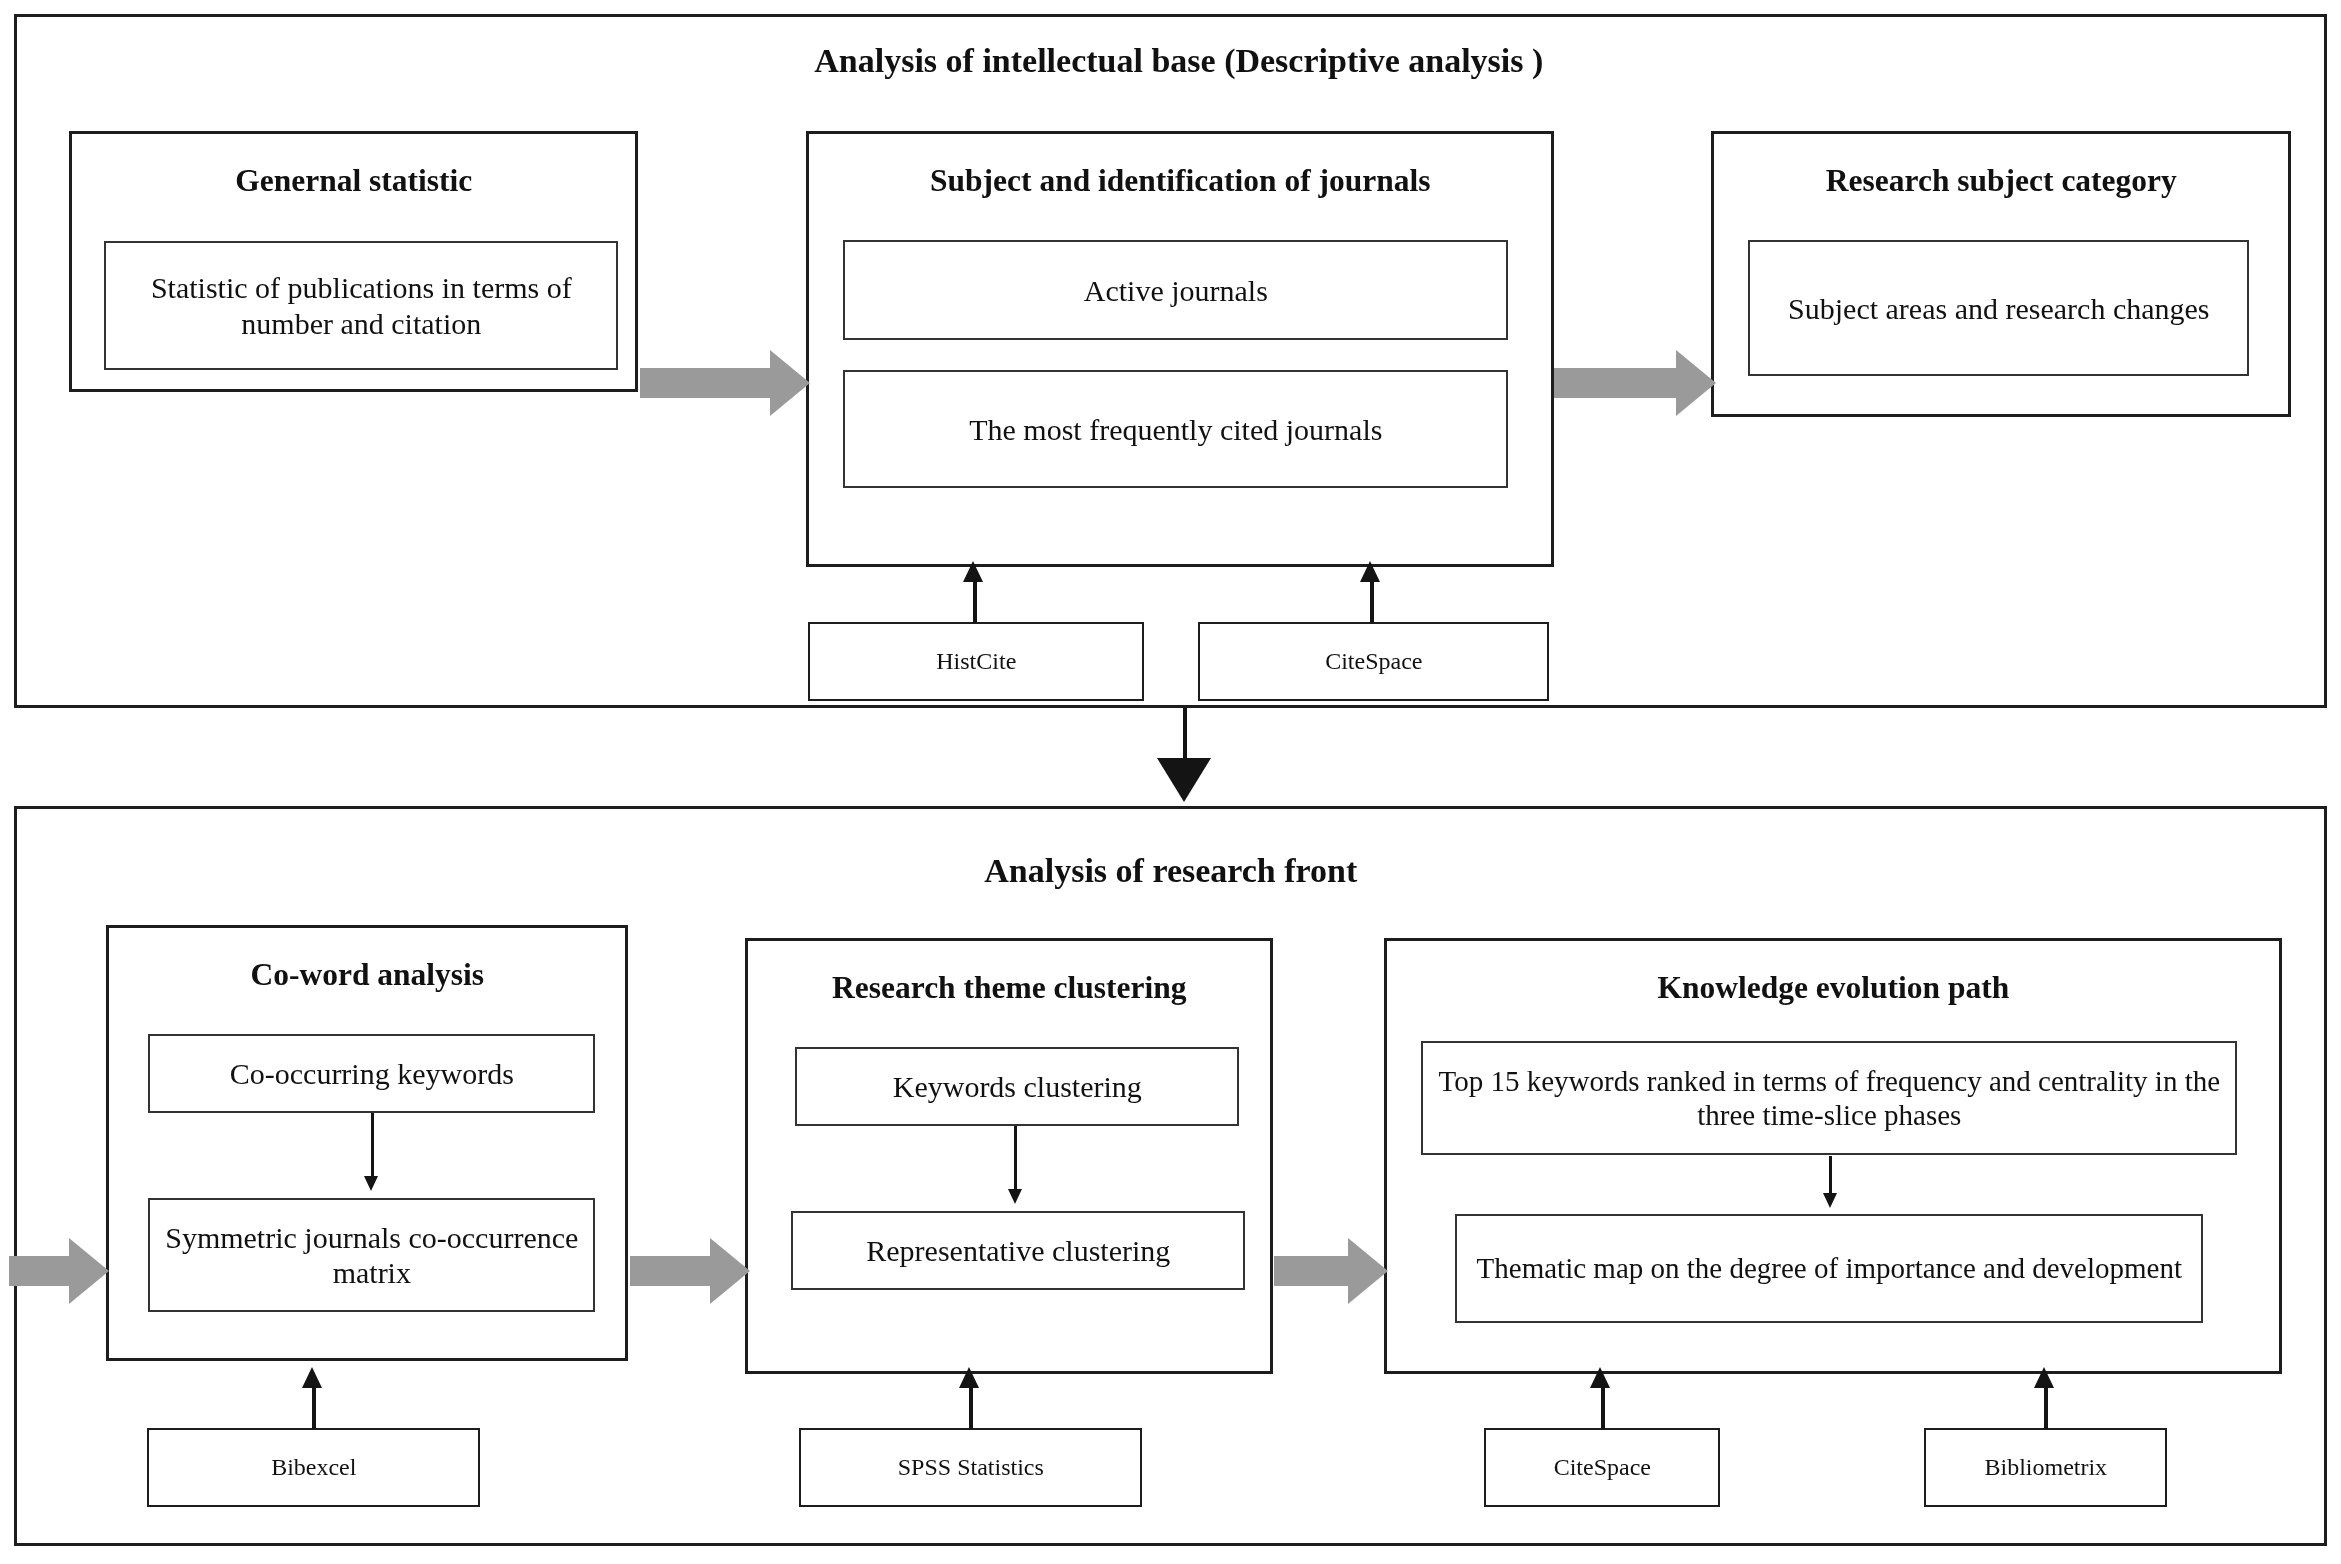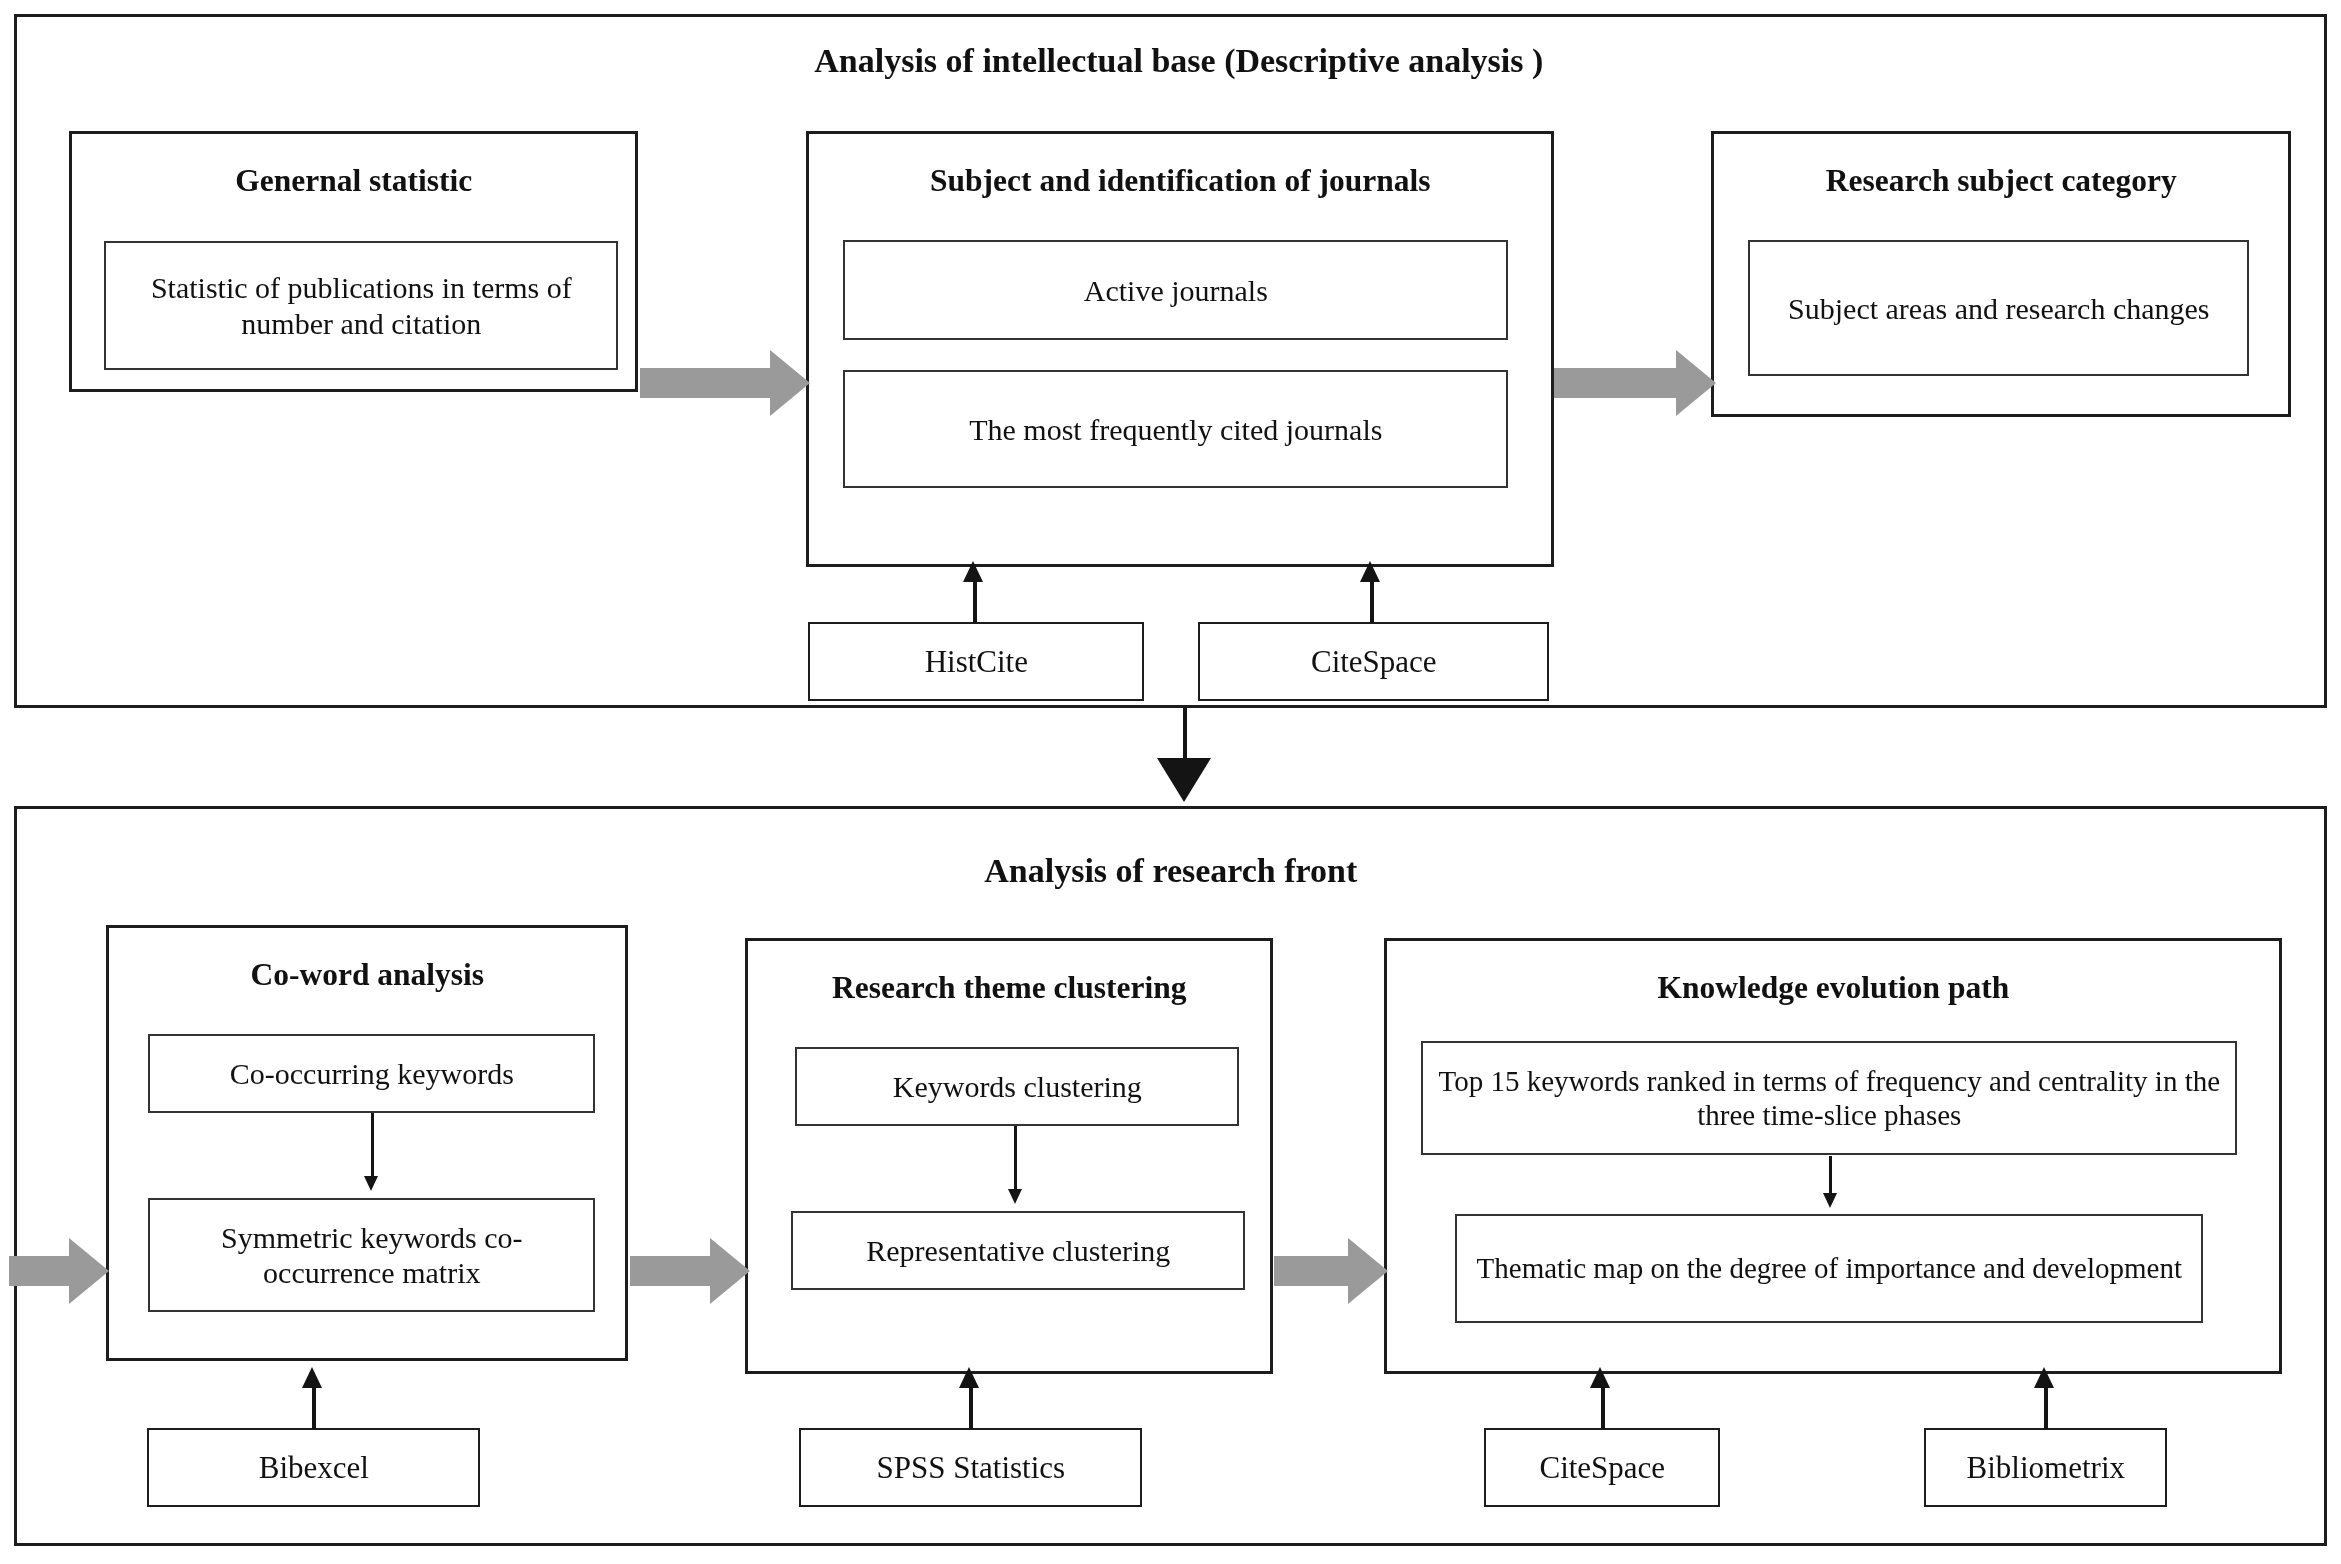--- a/index.html
+++ b/index.html
@@ -76,21 +76,21 @@
   
   .tool{
     position:absolute;
     border:2.9px solid #1d1d1d;
     background:#ffffff;
     box-sizing:border-box;
     display:flex;
     align-items:center;
     justify-content:center;
     text-align:center;
-    font-size:31px;
+    font-size:24px;
     color:#111;
   }
 
   
   .vline{
     position:absolute;
     width:2.9px;
     background:#141414;
   }
   
@@ -186,21 +186,21 @@
   <div class="arrow-down-big" style="left:1157px; top:758px;"></div>
 
   <div class="panel" id="panel-bottom">
     <div class="panel-title">Analysis of research front</div>
 
     <div class="group" style="left:89px; top:116px; width:522px; height:436px;">
       <div class="group-title" style="top:30px;">Co-word analysis</div>
       <div class="sub" style="left:39px; top:106px; width:447px; height:79px;">Co-occurring keywords</div>
       <div class="vline" style="left:262px; top:185px; width:2.9px; height:70px;"></div>
       <div class="arrow-down-sm" style="left:255px; top:248px;"></div>
-      <div class="sub" style="left:39px; top:270px; width:447px; height:114px;">Symmetric keywords co-occurrence matrix</div>
+      <div class="sub" style="left:39px; top:270px; width:447px; height:114px;">Symmetric journals co-occurrence matrix</div>
     </div>
 
     <div class="group" style="left:728px; top:129px; width:528px; height:436px;">
       <div class="group-title" style="top:30px;">Research theme clustering</div>
       <div class="sub" style="left:47px; top:106px; width:444px; height:79px;">Keywords clustering</div>
       <div class="vline" style="left:266px; top:185px; width:2.9px; height:70px;"></div>
       <div class="arrow-down-sm" style="left:260px; top:248px;"></div>
       <div class="sub" style="left:43px; top:270px; width:454px; height:79px;">Representative clustering</div>
     </div>
 

